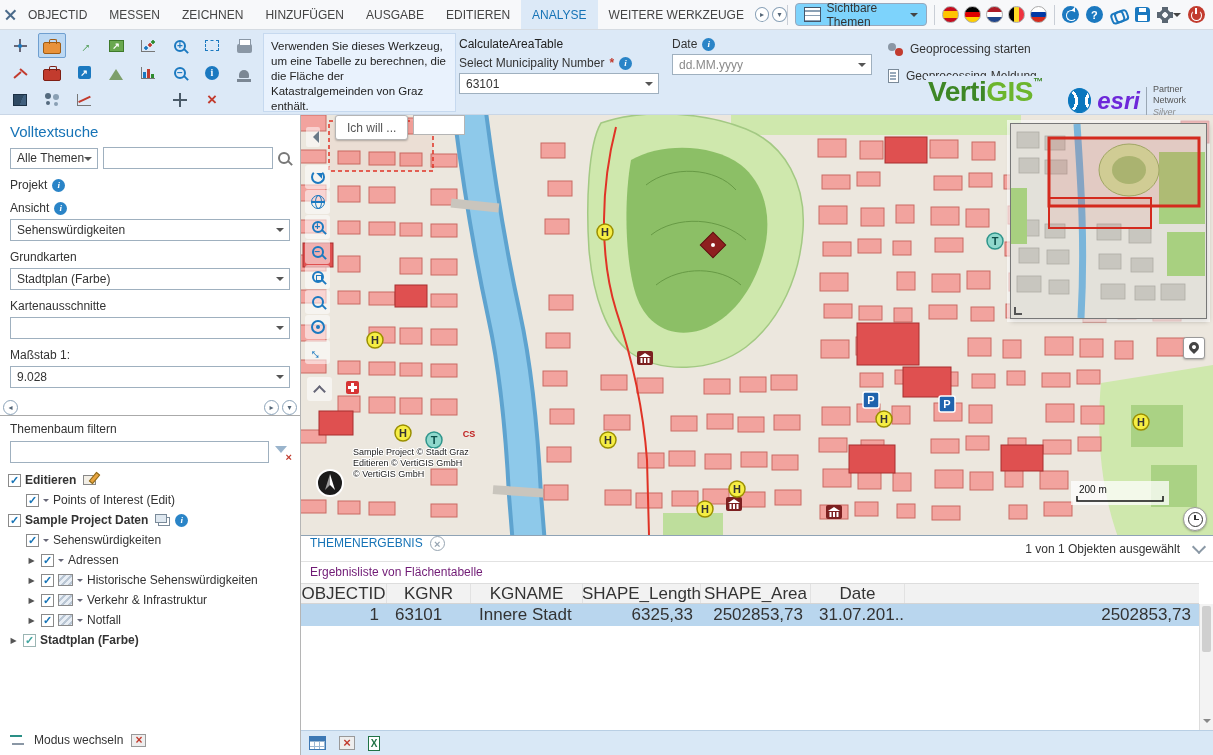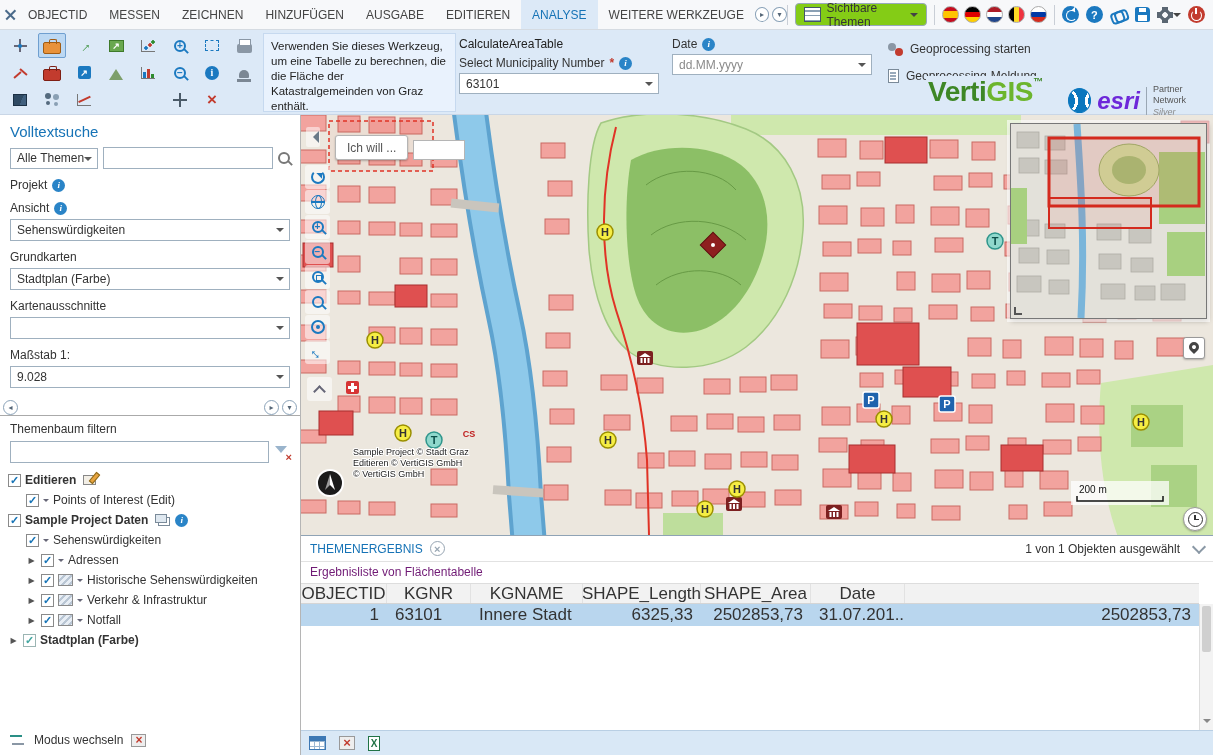--- a/index.html
+++ b/index.html
@@ -8,21 +8,21 @@
 
 
 .tabbar{height:30px;display:flex;align-items:center;background:#f7f8fa;border-bottom:1px solid #d5dbe2;flex:0 0 30px}
 .tabs{display:flex;align-items:stretch;height:100%}
 .tab{padding:0 11px;display:flex;align-items:center;font-size:12px;color:#444;white-space:nowrap;cursor:pointer}
 .tab.active{background:#dce9f7;color:#1673b6}
 .applogo-wrap{display:flex;align-items:center;padding-left:4px}
 .tabbar-right{margin-left:auto;display:flex;align-items:center;gap:7px;padding-right:8px}
 .vsep{width:1px;height:20px;background:#c9ced6}
 .pgbtn{width:15px;height:15px;border:1px solid #8aa2b8;border-radius:50%;display:flex;align-items:center;justify-content:center;color:#567;font-size:8px;background:#fff}
-.themes-btn{display:flex;align-items:center;gap:6px;border:1px solid #98a8bc;background:#84cc16;height:23px;padding:0 8px;border-radius:4px}
+.themes-btn{display:flex;align-items:center;gap:6px;border:1px solid #98a8bc;background:#7dd3fc;height:23px;padding:0 8px;border-radius:4px}
 .dd-caret{width:0;height:0;border:4px solid transparent;border-top-color:#444;margin-top:4px}
 .flag{width:17px;height:17px;border-radius:50%;border:1px solid #aaa;display:inline-block}
 .flag-spain{background:linear-gradient(#c60b1e 0 25%,#ffc400 25% 75%,#c60b1e 75%)}
 .flag-germany{background:linear-gradient(#000 0 33%,#dd0000 33% 66%,#ffce00 66%)}
 .flag-netherlands{background:linear-gradient(#ae1c28 0 33%,#fff 33% 66%,#21468b 66%)}
 .flag-belgium{background:linear-gradient(90deg,#000 0 33%,#fdda24 33% 66%,#ef3340 66%)}
 .flag-russia{background:linear-gradient(#fff 0 33%,#0039a6 33% 66%,#d52b1e 66%)}
 
 
 .i{display:inline-block;position:relative;flex:0 0 auto}
@@ -185,34 +185,34 @@
 .cb.dim{color:#43a6a0;border-color:#9bb5b3}
 .exp{width:11px;color:#555;font-size:8px;text-align:center;flex:0 0 11px}
 .caret{width:0;height:0;border:3.5px solid transparent;border-top-color:#667;margin-top:3px;flex:0 0 auto}
 .swatch{width:15px;height:12px;border:1px solid #8a8a8a;background:repeating-linear-gradient(135deg,#e8eef5 0 3px,#b9c6d4 3px 5px);flex:0 0 15px}
 .mode-row{display:flex;align-items:center;gap:8px;padding:6px 10px 8px;color:#333}
 
 
 .map-svg{position:absolute;left:0;top:0}
 .map-svg text{font-family:"Liberation Sans",sans-serif}
 .collapse-handle{position:absolute;left:5px;top:12px;width:14px;height:20px;display:flex;align-items:center;justify-content:center;background:rgba(255,255,255,.5);border-radius:2px;cursor:pointer}
-.iwill{position:absolute;left:34px;top:20px;display:flex;gap:5px;align-items:flex-end}
+.iwill{position:absolute;left:34px;top:0;display:flex;gap:5px;align-items:flex-start}
 .iwill-btn{background:#fff;border:1px solid #b5b5b5;border-radius:3px;height:25px;padding:0 11px;display:flex;align-items:center;color:#555;box-shadow:0 1px 2px rgba(0,0,0,.25);cursor:pointer}
 .iwill-input{width:52px;height:20px;border:1px solid #b5b5b5;font:inherit;padding:0 3px}
 .map-toolbar{position:absolute;left:4px;top:50px;display:flex;flex-direction:column;gap:1px}
 .mapbtn{width:25px;height:24px;background:rgba(255,255,255,.55);border-radius:3px;display:flex;align-items:center;justify-content:center;cursor:pointer}
 .scrollup{position:absolute;left:6px;top:262px}
 .overview{position:absolute;top:8px;right:6px;width:197px;height:196px;background:#e7e5df;border:1px solid #777;box-shadow:0 0 0 3px rgba(255,255,255,.6),1px 2px 5px rgba(0,0,0,.3);cursor:pointer}
 .ov-handle{position:absolute;left:3px;bottom:3px;width:8px;height:8px;border-left:2px solid #555;border-bottom:2px solid #555}
 .pin-btn{position:absolute;right:8px;top:222px;width:22px;height:22px;background:#fff;border:1px solid #999;border-radius:3px;display:flex;align-items:center;justify-content:center;box-shadow:0 1px 2px rgba(0,0,0,.25);cursor:pointer}
 .clock-btn{position:absolute;right:6px;top:392px;width:24px;height:24px;background:#fff;border:1px solid #999;border-radius:50%;display:flex;align-items:center;justify-content:center;box-shadow:0 1px 2px rgba(0,0,0,.25);cursor:pointer}
 
 
 .results{position:absolute;left:0;right:0;bottom:0;height:195px;background:#fff;border-top:1px solid #8fa3b5;display:flex;flex-direction:column;z-index:3}
-.res-head{height:26px;display:flex;align-items:center;padding:0 9px;gap:7px;border-bottom:1px solid #e2e2e2}
+.res-head{height:26px;display:flex;padding:0 9px;gap:7px;border-bottom:1px solid #e2e2e2}
 .res-tab{color:#1673b6;font-size:12px}
 .res-right{margin-left:auto;display:flex;align-items:center;gap:14px;color:#333}
 .res-sub{padding:3px 9px 4px;color:#701a75}
 .res-headrow{display:flex;height:21px;background:#f2f2f2;border-top:1px solid #ddd;border-bottom:1px solid #d5d5d5;margin-right:14px}
 .res-scroll{position:relative;flex:1;overflow:hidden}
 .res-body{position:absolute;left:0;right:14px;top:0;bottom:0}
 .rrow{display:flex;height:22px;align-items:center}
 .rrow.selected{background:#b9d6ee}
 .rcell{padding:0 8px;font-size:17px;white-space:nowrap;overflow:hidden}
 .rcell.head{display:flex;align-items:center;justify-content:center;color:#333;border-right:1px solid #e2e2e2;padding:0 4px}

